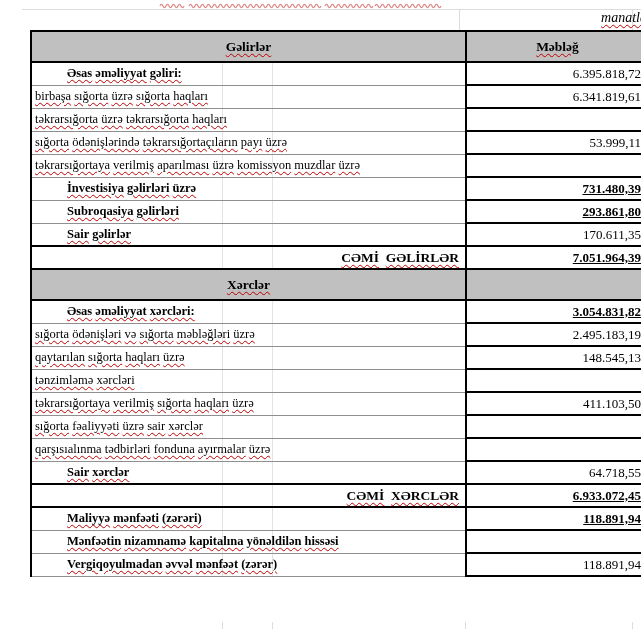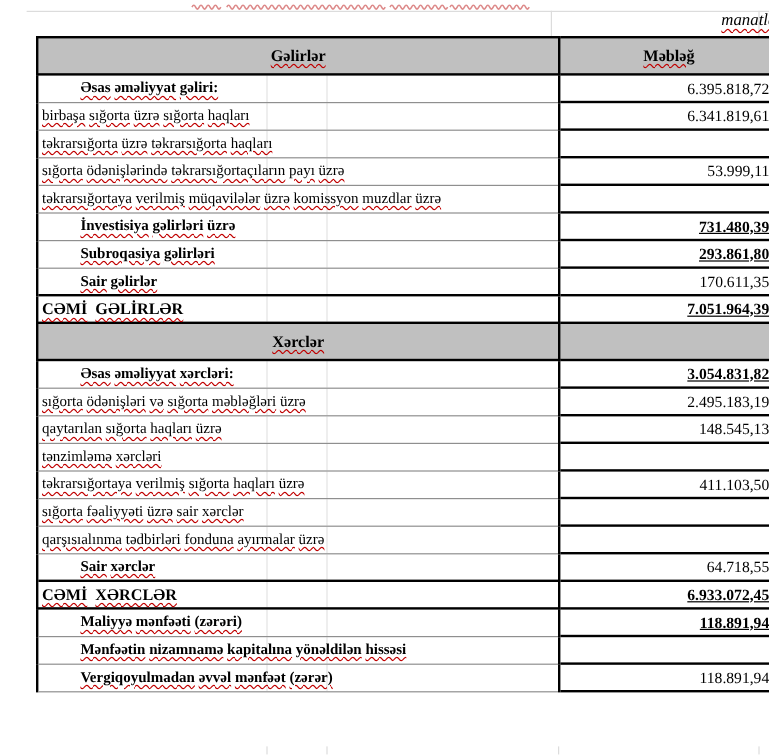--- a/index.html
+++ b/index.html
@@ -43,21 +43,21 @@
     background-size:1px 100%,1px 100%;
     background-position:190px 0,240px 0;
   }
   .c-value{
     border:2px solid #000;
     font-size:13px;text-align:right;padding:1px 7px 1px 4px;height:19px;
   }
   tr.item .c-label{font-weight:bold;padding-left:35px;}
   tr.sub  .c-label{font-weight:normal;}
   tr.total .c-label{
-    font-weight:bold;text-align:left;font-size:13.5px;white-space:pre-wrap;
+    font-weight:bold;text-align:right;font-size:13.5px;white-space:pre-wrap;
     border-top:2px solid #000;border-bottom:2px solid #000;border-radius:10px;
   }
   tr.total .c-value{border-top:2px solid #c4b5fd;border-bottom:2px solid #000;}
   .vb{font-weight:bold;text-decoration:underline;}
 </style>
 </head>
 <body>
 
 <div class="page">
 
@@ -100,21 +100,21 @@
         </tr>
         <tr class="sub">
           <td class="c-label"><span class="sq">təkrarsığorta</span> <span class="sq">üzrə</span> <span class="sq">təkrarsığorta</span> <span class="sq">haqları</span></td>
           <td class="c-value"></td>
         </tr>
         <tr class="sub">
           <td class="c-label"><span class="sq">sığorta</span> <span class="sq">ödənişlərində</span> <span class="sq">təkrarsığortaçıların</span> <span class="sq">payı</span> <span class="sq">üzrə</span></td>
           <td class="c-value">53.999,11</td>
         </tr>
         <tr class="sub">
-          <td class="c-label"><span class="sq">təkrarsığortaya</span> <span class="sq">verilmiş</span> <span class="sq">müqavilələr</span> <span class="sq">üzrə</span> <span class="sq">komissyon</span> <span class="sq">muzdlar</span> <span class="sq">üzrə</span></td>
+          <td class="c-label"><span class="sq">təkrarsığortaya</span> <span class="sq">verilmiş</span> <span class="sq">aparılması</span> <span class="sq">üzrə</span> <span class="sq">komissyon</span> <span class="sq">muzdlar</span> <span class="sq">üzrə</span></td>
           <td class="c-value"></td>
         </tr>
         <tr class="item">
           <td class="c-label"><span class="sq">İnvestisiya</span> <span class="sq">gəlirləri</span> <span class="sq">üzrə</span></td>
           <td class="c-value vb">731.480,39</td>
         </tr>
         <tr class="item">
           <td class="c-label"><span class="sq">Subroqasiya</span> <span class="sq">gəlirləri</span></td>
           <td class="c-value vb">293.861,80</td>
         </tr>

